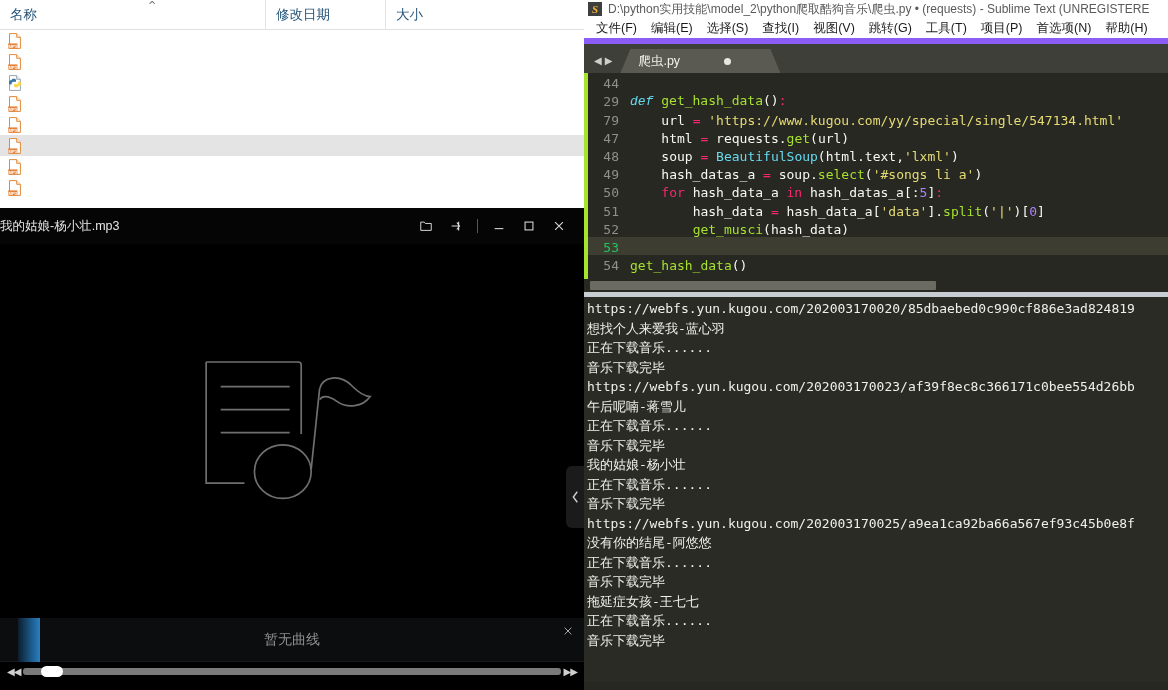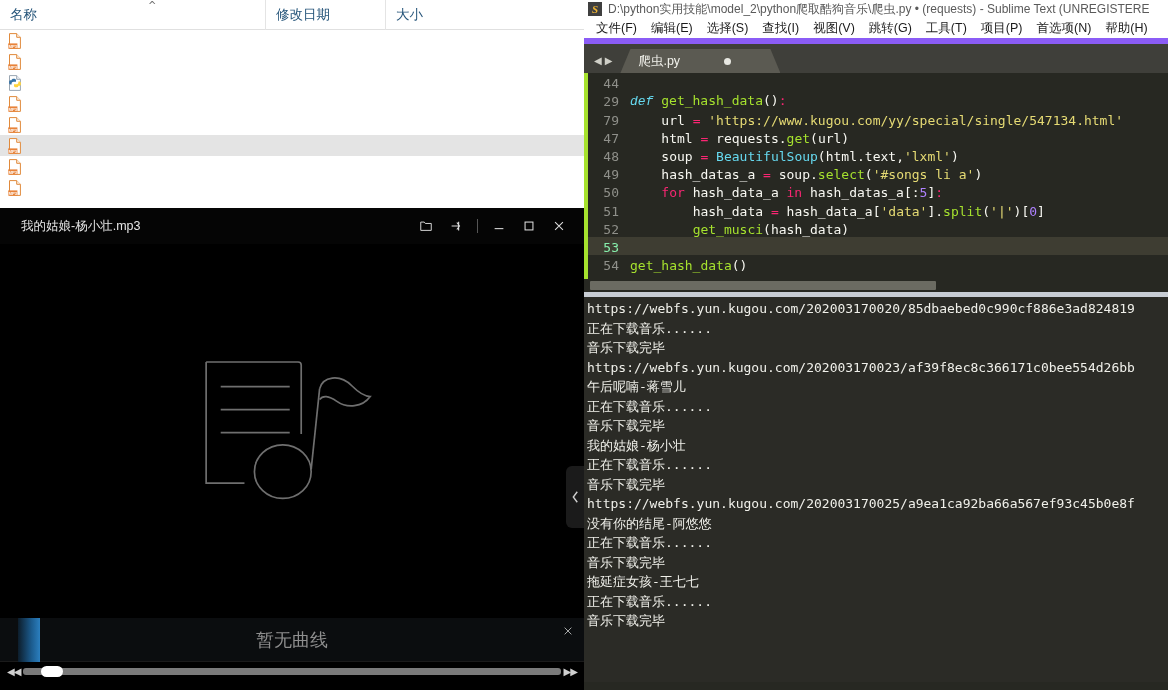--- a/index.html
+++ b/index.html
@@ -139,21 +139,21 @@
     background: #a6e22e;
   }
   .lnum {
     width: 46px; flex: 0 0 46px;
     text-align: right; padding-right: 11px;
     color: #8f908a;
     font-family: "DejaVu Sans Mono", "Liberation Mono", monospace;
     font-size: 13px;
   }
   .code-line.cur { background: #3e3d32; }
-  .code-line.cur .lnum { color: #86efac; }
+  .code-line.cur .lnum { color: #22c55e; }
   .ctext { color: #f8f8f2; }
   .k-kw   { color: #f92672; }
   .k-kw2  { color: #66d9ef; font-style: italic; font-family: Liberation Mono, monospace; }
   .k-fn   { color: #a6e22e; }
   .k-str  { color: #e6db74; }
   .k-num  { color: #ae81ff; }
   .k-op   { color: #f92672; }
   .k-cls  { color: #66d9ef; }
 
   #st-hscroll {
@@ -185,21 +185,21 @@
 
   
   #player {
     position: absolute; left: 0; top: 208px; width: 584px; height: 482px;
     background: #000000;
     overflow: hidden;
   }
   #pl-title {
     height: 36px;
     display: flex; align-items: center;
-    padding-left: 21px;
+    padding-left: 0;
     color: #e6e6e6; font-size: 12.5px;
     background: #050505;
   }
   #pl-winbtns {
     margin-left: auto; display: flex; align-items: center;
     color: #dcdcdc;
     padding-right: 10px;
   }
   #pl-winbtns .wb {
     width: 30px; height: 36px;
@@ -226,21 +226,21 @@
     position: relative;
     height: 44px;
     background: #0b0d0f;
     border-bottom: 1px solid #1a1a1a;
     display: flex; align-items: center; justify-content: center;
   }
   #curve-fill {
     position: absolute; left: 18px; top: 0; width: 22px; height: 44px;
     background: linear-gradient(90deg, #0d1d2b 0%, #1b5a8c 60%, #2b7fbf 100%);
   }
-  #curve-text { color: #8e8e8e; font-size: 18px; position: relative; }
+  #curve-text { color: #8e8e8e; font-size: 14px; position: relative; }
   #curve-close {
     position: absolute; right: 10px; top: 6px;
     color: #c9c9c9; font-size: 14px;
   }
 
   #pl-seek {
     height: 18px;
     display: flex; align-items: center;
     padding: 0 4px;
     background: #000;
@@ -447,20 +447,21 @@
       <div id="st-hscroll">
         <div class="thumb"></div>
       </div>
     </div>
 
     <div id="st-splitter"></div>
 
     <div id="st-console">
       <div id="console-body">
           <div class="oline">https://webfs.yun.kugou.com/202003170020/85dbaebed0c990cf886e3ad824819</div>
+          <div class="oline">想找个人来爱我-蓝心羽</div>
           <div class="oline">正在下载音乐......</div>
           <div class="oline">音乐下载完毕</div>
           <div class="oline">https://webfs.yun.kugou.com/202003170023/af39f8ec8c366171c0bee554d26bb</div>
           <div class="oline">午后呢喃-蒋雪儿</div>
           <div class="oline">正在下载音乐......</div>
           <div class="oline">音乐下载完毕</div>
           <div class="oline">我的姑娘-杨小壮</div>
           <div class="oline">正在下载音乐......</div>
           <div class="oline">音乐下载完毕</div>
           <div class="oline">https://webfs.yun.kugou.com/202003170025/a9ea1ca92ba66a567ef93c45b0e8f</div>

